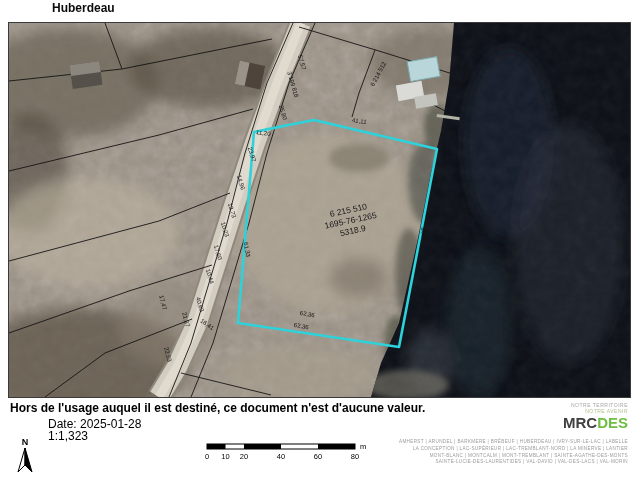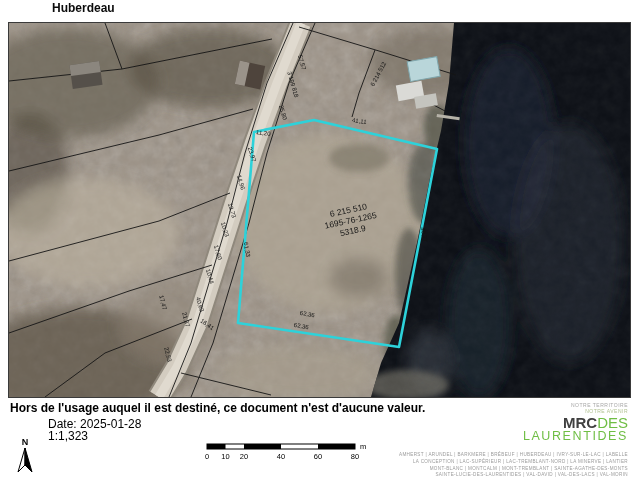--- a/index.html
+++ b/index.html
@@ -11,21 +11,21 @@
   .footer-disclaimer{position:absolute;left:10px;top:401px;font-size:12px;font-weight:bold;color:#000;}
   .footer-credits{position:absolute;left:10px;top:417px;font-size:7.6px;line-height:9.6px;color:#1c1c1c;}
   .north{position:absolute;left:12px;top:436px;width:26px;height:40px;}
   .dateblock{position:absolute;left:48px;top:418px;font-size:12px;line-height:12px;color:#000;}
   .scalebar{position:absolute;left:205px;top:440px;width:170px;height:24px;}
   .logoblock{position:absolute;right:12px;top:402px;text-align:right;}
   .tagline1{font-size:5px;letter-spacing:.5px;color:#a6a6a6;line-height:6px;}
   .tagline2{font-size:5px;letter-spacing:.5px;color:#b2c293;line-height:6px;}
   .mrcline{line-height:15px;margin-top:1px;white-space:nowrap;}
   .mrc{font-size:15px;font-weight:800;color:#404040;}
-  .des{font-size:15px;font-weight:400;}
+  .des{font-size:15px;font-weight:700;}
   .laurentides{font-size:12.5px;font-weight:400;letter-spacing:1.6px;line-height:13px;}
   .munis{margin-top:9px;font-size:4.6px;line-height:6.8px;letter-spacing:.35px;color:#9b9b9b;white-space:nowrap;}
   text{font-family:"Liberation Sans", sans-serif;}
 </style>
 </head>
 <body>
 
 <div class="page-title">Huberdeau</div>
 
 <div class="map-frame">
@@ -193,20 +193,19 @@
   </g>
   <text x="155" y="9" font-size="7.5" fill="#000">m</text>
 </svg>
 
 <div class="logoblock">
   <div class="tagline1">NOTRE TERRITOIRE</div>
   <div class="tagline2">NOTRE AVENIR</div>
   <div class="mrcline">
     <span class="mrc">MRC</span><span class="des" style="color:#6fbe44">DES</span>
   </div>
-  <div class="laurentides" style="color:#6fbe44">LAURENTIDES</div>
   <div class="munis">
     <div>AMHERST | ARUNDEL | BARKMERE | BRÉBEUF | HUBERDEAU | IVRY-SUR-LE-LAC | LABELLE</div>
     <div>LA CONCEPTION | LAC-SUPÉRIEUR | LAC-TREMBLANT-NORD | LA MINERVE | LANTIER</div>
     <div>MONT-BLANC | MONTCALM | MONT-TREMBLANT | SAINTE-AGATHE-DES-MONTS</div>
     <div>SAINTE-LUCIE-DES-LAURENTIDES | VAL-DAVID | VAL-DES-LACS | VAL-MORIN</div>
   </div>
 </div>
 
 </body></html>

